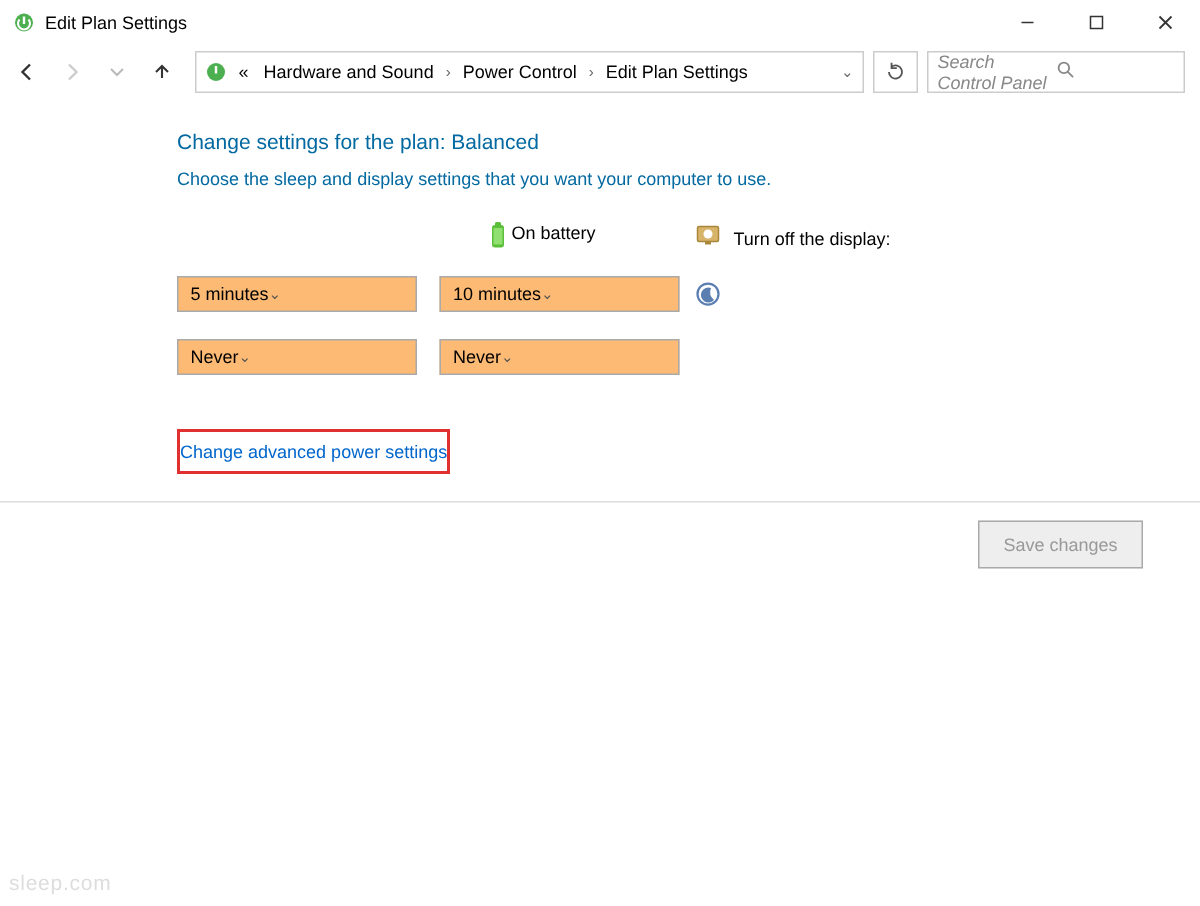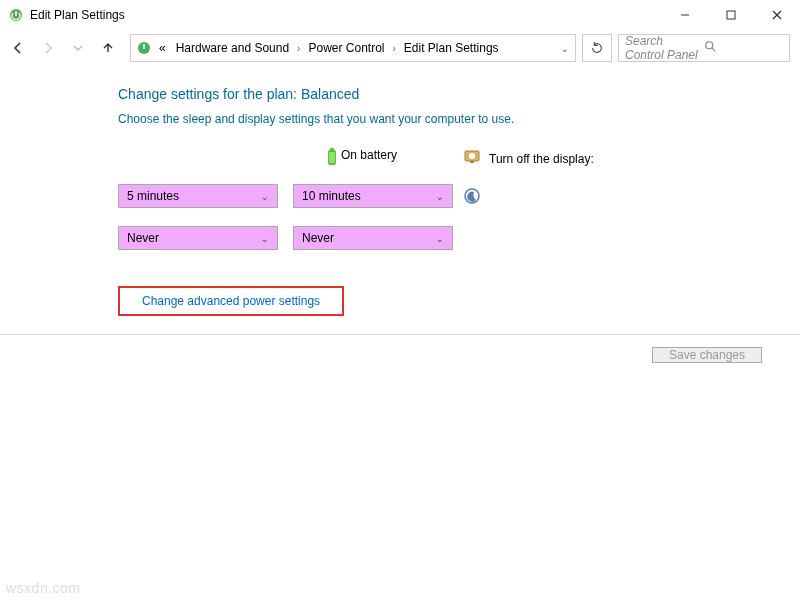--- a/index.html
+++ b/index.html
@@ -23,31 +23,31 @@
     .searchbox span{flex:1;font-style:italic;color:#888;}
     .searchicon{color:#666;}
     
     .content { padding:20px 20px 0 118px; }
     .heading { color:#0369a1; font-size:14px; margin-bottom:10px;}
     .subtext { font-size:12px; color:#0369a1; margin-bottom:22px;}
     .table { display:grid; grid-template-columns:175px 170px 170px; row-gap:18px; align-items:center;}
     .colhead { display:flex; gap:0; font-size:12px; justify-self:start; padding-left:30px;}
     .iconcell { width:18px; height:18px; display:flex; align-items:center; justify-content:center;}
     .rowlabel { display:flex; align-items:flex-end; gap:8px; font-size:12px;}
-    .combo { height:24px; background:#f0abfc; border:1px solid #aaa; display:flex; align-items:center; padding:0 8px; font-size:12px; justify-content:space-between; width:160px;}
+    .combo { height:24px; background:#fdba74; border:1px solid #aaa; display:flex; align-items:center; padding:0 8px; font-size:12px; width:160px;}
     .combo .chev{color:#555;font-size:10px;}
     .links { margin-top:36px; }
-    .linkbox { display:inline-block; padding:6px 22px; }
+    .linkbox { display:inline-block; padding:6px 0; }
     .linkbox.highlight { border:2px solid #e03030; }
     .link { color:#0066cc; font-size:12px; }
     .links .row2 { margin-top:10px; padding-left:2px;}
     
     .hr { height:1px; background:#ddd; margin-top:18px; width:100%;}
     .footer { display:flex; justify-content:flex-end; gap:10px; padding:12px 38px 0 0;}
-    .btn { width:110px; height:16px; border:1px solid #aaa; background:#e6e6e6; font-size:12px; display:flex; align-items:center; justify-content:center;}
+    .btn { width:110px; height:32px; border:1px solid #aaa; background:#e6e6e6; font-size:12px; display:flex; align-items:center; justify-content:center;}
     .btn.disabled{color:#999; background:#eee;}
     .watermark{position:absolute; bottom:8px; left:6px; color:#ddd; font-size:14px; letter-spacing:0.5px;}
   </style>
 </head>
 <body>
 
 <div class="titlebar">
   <span class="titleicon">
     <svg width="16" height="16" viewBox="0 0 16 16">
         <circle cx="8" cy="8" r="6" fill="#4caf50"></circle>
@@ -187,13 +187,13 @@
       <span class="link">Change advanced power settings</span>
     </div>
   </div>
 </div>
 
 <div class="hr"></div>
 <div class="footer">
   <div class="btn disabled">Save changes</div>
 </div>
 
-<div class="watermark">wsxdn.com</div>
+<div class="watermark">sleep.com</div>
 
 </body></html>

